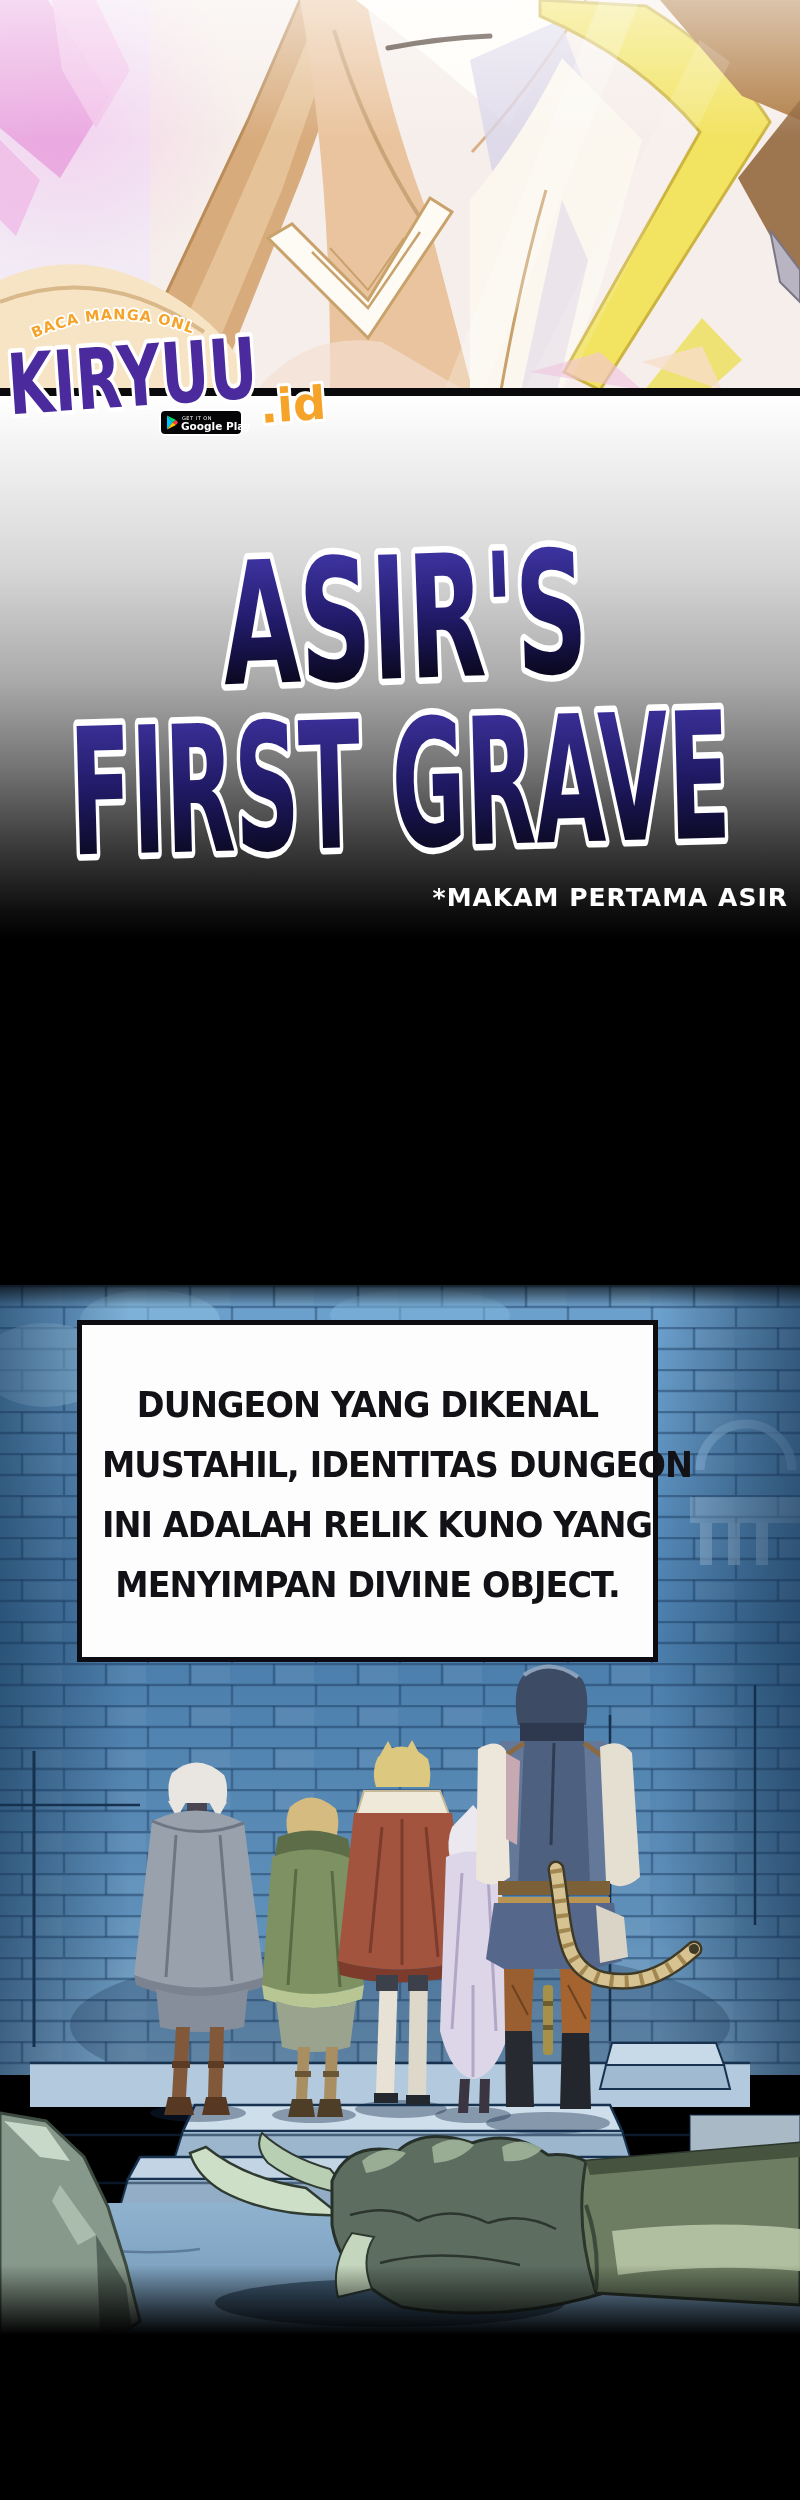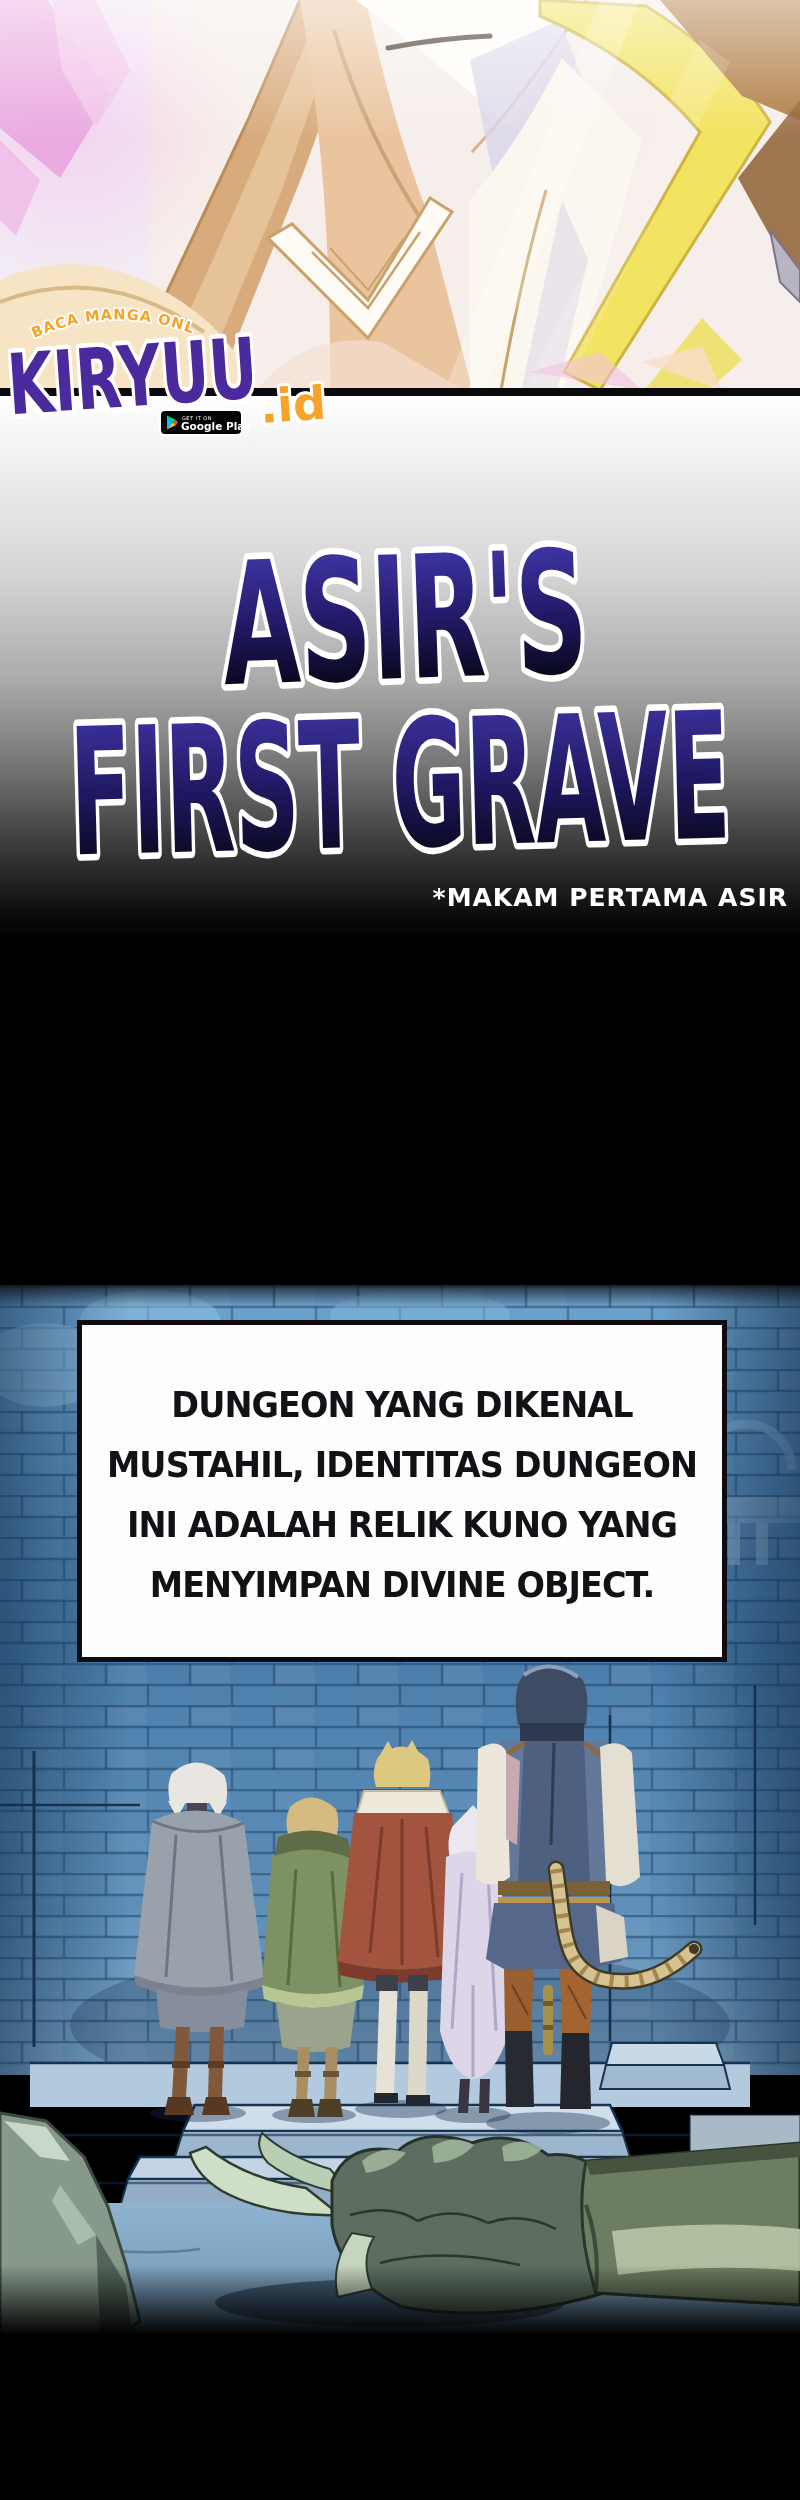--- a/index.html
+++ b/index.html
@@ -6,21 +6,21 @@
   .page{position:relative;width:800px;height:2500px;margin:0 auto;overflow:hidden;
         background:#000;font-family:"DejaVu Sans",sans-serif;}
   .hero{position:absolute;left:0;top:0;width:800px;height:396px;overflow:hidden;}
   .divider{position:absolute;left:0;top:388px;width:800px;height:8px;background:#0a0a0c;z-index:3;}
   .title-zone{position:absolute;left:0;top:396px;width:800px;height:544px;
       background:linear-gradient(180deg,#ffffff 0%,#ececec 15%,#d6d6d6 32%,#ababab 52%,#757575 68%,#3a3a3a 83%,#0d0d0d 95%,#000 100%);}
   .black-gap{position:absolute;left:0;top:940px;width:800px;height:345px;background:#000;}
   .dungeon{position:absolute;left:0;top:1285px;width:800px;height:1050px;}
   .bottom-black{position:absolute;left:0;top:2335px;width:800px;height:165px;background:#000;}
   .logo{position:absolute;left:0;top:296px;width:345px;height:152px;z-index:5;}
-  .narration-box{position:absolute;left:77px;top:35px;width:650px;height:342px;
+  .narration-box{position:absolute;left:77px;top:35px;width:581px;height:342px;
       background:#fdfdfd;border:5px solid #0c0c12;box-sizing:border-box;
       padding-top:50px;text-align:center;z-index:2;}
   .narration-box .ln{white-space:nowrap;font-weight:bold;font-size:36px;line-height:60px;
       color:#121216;letter-spacing:-1px;transform:scaleX(.93);transform-origin:center;}
   svg text{font-family:"DejaVu Sans",sans-serif;}
 </style>
 </head>
 <body>
 
 <div class="page">

